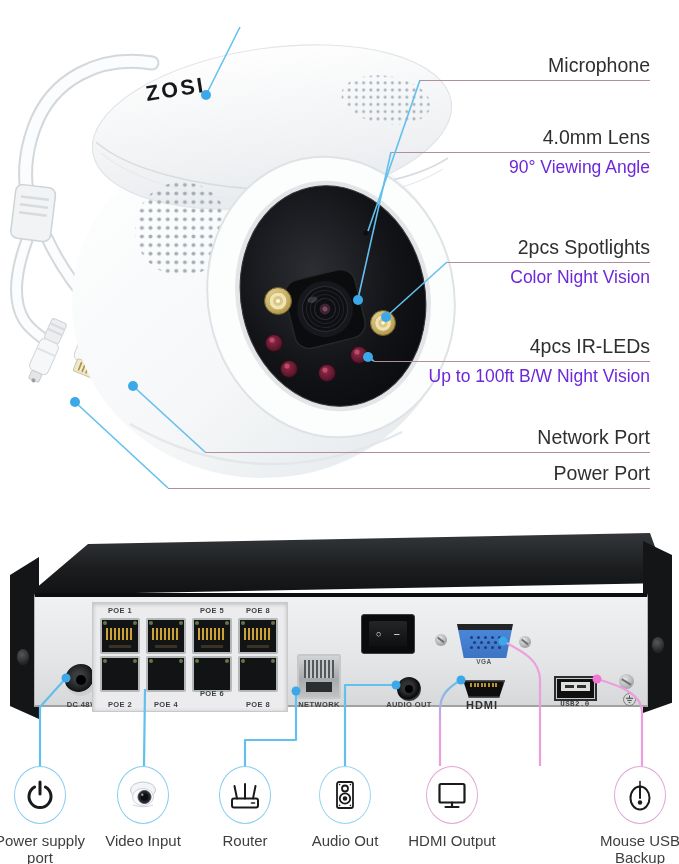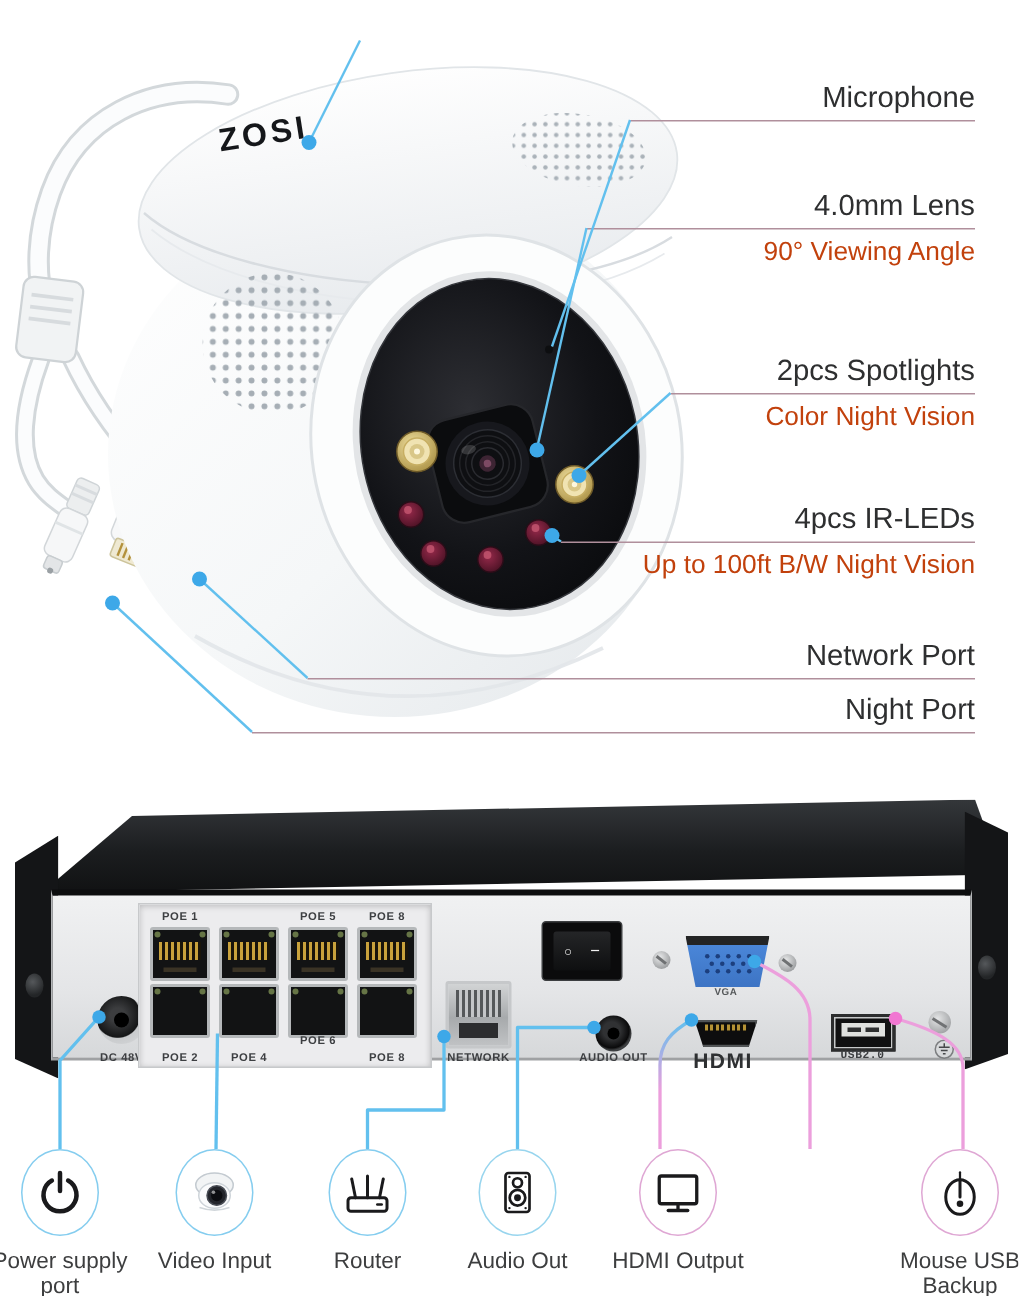--- a/index.html
+++ b/index.html
@@ -6,21 +6,21 @@
   .stage{position:relative;width:679px;height:864px;background:#fff;overflow:hidden;
          font-family:"Liberation Sans",sans-serif;}
   .stage *{box-sizing:border-box;}
   svg{display:block;}
   .abs{position:absolute;}
 
   
   .callout{position:absolute;right:29px;text-align:right;}
   .callout .main{font-size:19.5px;line-height:24px;color:#2e2f30;font-weight:500;
                  padding-bottom:3px;border-bottom:1px solid #b08f9c;white-space:nowrap;}
-  .callout-sub{position:absolute;right:29px;font-size:17.5px;line-height:21px;color:#c2410c;
+  .callout-sub{position:absolute;right:29px;font-size:17.5px;line-height:21px;color:#6d28d9;
                text-align:right;white-space:nowrap;}
   #co-ip66{top:0;left:240px;}
   #co-mic{top:53px;left:420px;}
   #co-lens{top:125px;left:391px;}
   #sub-lens{top:157px;}
   #co-spot{top:235px;left:447px;}
   #sub-spot{top:267px;}
   #co-ir{top:334px;left:374px;}
   #sub-ir{top:366px;}
   #co-net{top:425px;left:205px;}
@@ -242,21 +242,21 @@
     </div>
   <div class="callout-sub" id="sub-spot">Color Night Vision</div>
   <div class="callout" id="co-ir">
     <div class="main">4pcs IR-LEDs</div>
     </div>
   <div class="callout-sub" id="sub-ir">Up to 100ft B/W Night Vision</div>
   <div class="callout" id="co-net">
     <div class="main">Network Port</div>
     </div>
   <div class="callout" id="co-pwr">
-    <div class="main">Night Port</div>
+    <div class="main">Power Port</div>
     </div>
 
   <div class="nvr">
     <div class="nvr-top"></div>
     <div class="flange left">
         <div class="screw" style="left:7px;top:92px;"></div>
       </div>
     <div class="flange right">
         <div class="screw" style="left:9px;top:96px;"></div>
       </div>
@@ -353,21 +353,21 @@
             <b></b>
             <b></b>
             <b></b>
             <b></b>
           </div>
       </div>
       <div class="screwhead" style="left:484px;top:39px;"></div>
       <div class="plabel" style="left:427px;top:61px;width:44px;font-size:6.5px;color:#55585a;">VGA</div>
 
       <div class="hdmi"></div>
-      <div class="plabel" style="left:417px;top:102px;width:60px;font-size:14px;font-weight:900;letter-spacing:1px;color:#2e3032;">HDMI</div>
+      <div class="plabel" style="left:417px;top:102px;width:60px;font-size:11px;font-weight:900;letter-spacing:1px;color:#2e3032;">HDMI</div>
 
       <div class="usb">
           <div class="tongue"></div>
         </div>
       <div class="plabel" style="left:510px;top:103px;width:60px;font-family:Liberation Mono, monospace;">USB2.0</div>
 
       <div class="gnd-screw"></div>
       <div class="gnd-sym">
         <svg width="9" height="9" viewBox="0 0 10 10">
             <g stroke="#46484a" stroke-width="1.1" fill="none">

